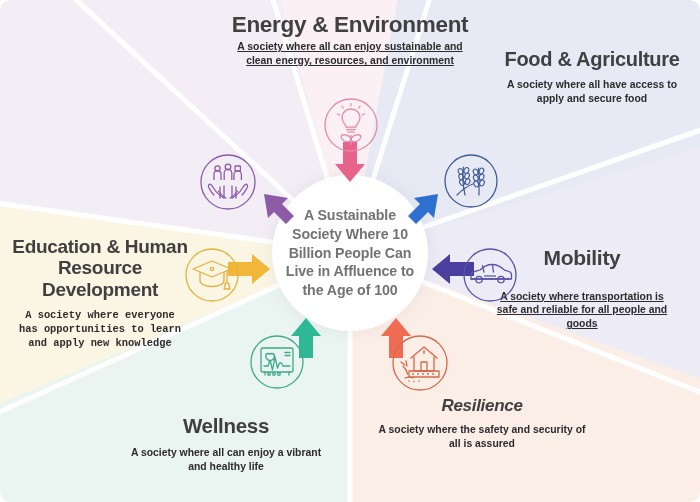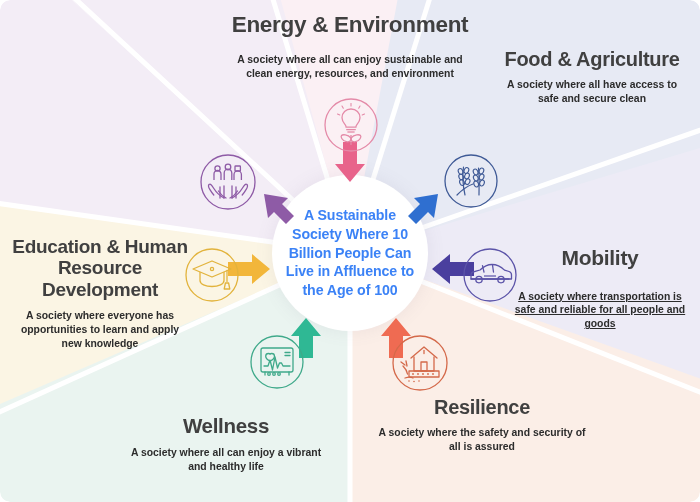--- a/index.html
+++ b/index.html
@@ -21,21 +21,21 @@
   .center-circle{
     position:absolute;
     left:272px;top:175px;
     width:156px;height:156px;
     background:#ffffff;
     border-radius:50%;
     display:flex;align-items:center;justify-content:center;
     box-shadow:0 0 18px rgba(120,110,140,0.10);
   }
   .center-text{
-    color:#3b82f6;
+    color:#737373;
     font-size:14.2px;
     font-weight:bold;
     line-height:1.32;
     text-align:center;
     width:140px;
     letter-spacing:-0.1px;
   }
 
   .sec{position:absolute;}
   .sec-title{
@@ -53,21 +53,21 @@
     font-size:10.4px;
   }
 
   
   .t-energy{font-size:22.5px;}
   .t-dei{font-size:21px;}
   .t-food{font-size:20px;}
   .t-mobility{font-size:21px;}
   .t-edu{font-size:19px;}
   .t-wellness{font-size:20.5px;}
-  .t-resilience{font-size:20px;}
+  .t-resilience{font-size:17px;font-style:italic;}
 
   .icon-badge{
     position:absolute;
     border-radius:50%;
     background:transparent;
     display:flex;align-items:center;justify-content:center;
   }
   .icon-badge svg{display:block;}
   .arrow{position:absolute;}
 </style>
@@ -134,21 +134,21 @@
   <svg class="arrow" style="left:288px;top:316px;" width="36" height="44" viewBox="0 0 36 44">
     <path d="M11 42 L25 42 L25 20 L33 20 L18 2 L3 20 L11 20 Z" fill="#2FB894"></path>
   </svg>
 
   <svg class="arrow" style="left:378px;top:316px;" width="36" height="44" viewBox="0 0 36 44">
     <path d="M11 42 L25 42 L25 20 L33 20 L18 2 L3 20 L11 20 Z" fill="#EF6B52"></path>
   </svg>
 
   <div class="sec" style="left:222px;top:12px;width:256px;">
     <div class="sec-title t-energy">Energy &amp; Environment</div>
-    <div class="sec-desc" style="margin-top:16px;padding:0 10px;">A society where all can enjoy sustainable and clean energy, resources, and environment</div>
+    <div class="sec-desc" style="margin-top:3px;padding:0 10px;text-decoration:underline;">A society where all can enjoy sustainable and clean energy, resources, and environment</div>
   </div>
   <div class="icon-badge" style="left:323px;top:97px;width:56px;height:56px;">
     <svg width="56" height="56" viewBox="0 0 56 56">
       <circle cx="28" cy="28" r="26" fill="none" stroke="#E48AA8" stroke-width="1.3"></circle>
       <path d="M28 12 c-5.2 0-9 3.9-9 8.7 0 3.2 1.9 5.3 3.1 6.9 .7 .9 1 1.7 1 2.6 h9.8 c0-.9 .3-1.7 1-2.6 1.2-1.6 3.1-3.7 3.1-6.9 0-4.8-3.8-8.7-9-8.7 z" fill="none" stroke="#E48AA8" stroke-width="1.3"></path>
       <line x1="23.2" y1="32.6" x2="32.8" y2="32.6" stroke="#E48AA8" stroke-width="1.3"></line>
       <line x1="24.4" y1="35" x2="31.6" y2="35" stroke="#E48AA8" stroke-width="1.3"></line>
       <g stroke="#E48AA8" stroke-width="1.1" stroke-linecap="round">
         <line x1="28" y1="6.5" x2="28" y2="9"></line>
         <line x1="19" y1="9" x2="20.3" y2="11.2"></line>
@@ -181,21 +181,21 @@
         <line x1="21" y1="34" x2="21" y2="45"></line>
         <line x1="25" y1="33" x2="25" y2="45"></line>
         <line x1="33" y1="33" x2="33" y2="45"></line>
         <line x1="37" y1="34" x2="37" y2="45"></line>
       </g>
     </svg>
   </div>
 
   <div class="sec" style="left:494px;top:48px;width:196px;">
     <div class="sec-title t-food">Food &amp; Agriculture</div>
-    <div class="sec-desc" style="margin-top:8px;padding:0 2px;">A society where all have access to safe and secure clean</div>
+    <div class="sec-desc" style="margin-top:8px;padding:0 2px;">A society where all have access to apply and secure food</div>
   </div>
   <div class="icon-badge" style="left:443px;top:153px;width:56px;height:56px;">
     <svg width="56" height="56" viewBox="0 0 56 56">
       <circle cx="28" cy="28" r="26" fill="none" stroke="#3F5A96" stroke-width="1.3"></circle>
       <g fill="none" stroke="#3F5A96" stroke-width="1.2" stroke-linecap="round">
         <path d="M22 42 C20 33 19 24 20.5 14"></path>
         <path d="M36 42 C36 33 36.5 24 35.5 15"></path>
         <path d="M14 42 C18 38 24 33 30 31"></path>
       </g>
       <g fill="none" stroke="#3F5A96" stroke-width="1.1">
@@ -208,42 +208,42 @@
         <ellipse cx="32.6" cy="19" rx="2.2" ry="3" transform="rotate(-25 32.6 19)"></ellipse>
         <ellipse cx="38.4" cy="18" rx="2.2" ry="3" transform="rotate(25 38.4 18)"></ellipse>
         <ellipse cx="32.8" cy="25" rx="2.2" ry="3" transform="rotate(-25 32.8 25)"></ellipse>
         <ellipse cx="38.6" cy="24" rx="2.2" ry="3" transform="rotate(25 38.6 24)"></ellipse>
         <ellipse cx="33.2" cy="31" rx="2.2" ry="3" transform="rotate(-25 33.2 31)"></ellipse>
         <ellipse cx="39" cy="30" rx="2.2" ry="3" transform="rotate(25 39 30)"></ellipse>
       </g>
     </svg>
   </div>
 
-  <div class="sec" style="left:510px;top:246px;width:180px;">
+  <div class="sec" style="left:492px;top:246px;width:180px;">
     <div class="sec-title t-mobility">Mobility</div>
     <div class="sec-desc" style="margin-top:20px;padding:0 4px;text-decoration:underline;">A society where transportation is safe and reliable for all people and goods</div>
   </div>
   <div class="icon-badge" style="left:462px;top:247px;width:56px;height:56px;">
     <svg width="56" height="56" viewBox="0 0 56 56">
       <circle cx="28" cy="28" r="26" fill="none" stroke="#5B53A8" stroke-width="1.3"></circle>
       <g fill="none" stroke="#5B53A8" stroke-width="1.3" stroke-linejoin="round" stroke-linecap="round">
         <path d="M9 32 v-4.5 c0-1.3 .9-2.2 2-2.5 l7-2 c4-3.8 7.2-5.5 12-5.5 5 0 9 2.2 12.5 5.6 l4.5 1.4 c1.6 .5 2.5 1.6 2.5 3.2 V32 z"></path>
         <line x1="9" y1="32" x2="47" y2="32"></line>
         <path d="M20.5 18.6 L22 25.2"></path>
         <path d="M30.5 18 L31.5 25"></path>
         <circle cx="17" cy="32.6" r="3.2"></circle>
         <circle cx="39" cy="32.6" r="3.2"></circle>
       </g>
       <line x1="22" y1="29" x2="34" y2="29" stroke="#5B53A8" stroke-width="1.2"></line>
     </svg>
   </div>
 
   <div class="sec" style="left:12px;top:236px;width:176px;">
     <div class="sec-title t-edu">Education &amp; Human Resource Development</div>
-    <div class="sec-desc" style="margin-top:9px;padding:0 2px;">A society where everyone has opportunities to learn and apply new knowledge</div>
+    <div class="sec-desc" style="margin-top:9px;padding:0 2px;font-family:Liberation Mono, monospace;">A society where everyone has opportunities to learn and apply new knowledge</div>
   </div>
   <div class="icon-badge" style="left:184px;top:247px;width:56px;height:56px;">
     <svg width="56" height="56" viewBox="0 0 56 56">
       <circle cx="28" cy="28" r="26" fill="none" stroke="#E2B33C" stroke-width="1.3"></circle>
       <g fill="none" stroke="#E2B33C" stroke-width="1.3" stroke-linejoin="round" stroke-linecap="round">
         <path d="M28 14 L47 22 L28 30 L9 22 Z"></path>
         <path d="M16 25.5 v8 c0 3.5 5.4 6 12 6 s12-2.5 12-6 v-8"></path>
         <circle cx="28" cy="22" r="1.6"></circle>
         <path d="M43 23.5 v11"></path>
         <path d="M41.4 36 h3.2 l1.2 6 h-5.6 z"></path>

